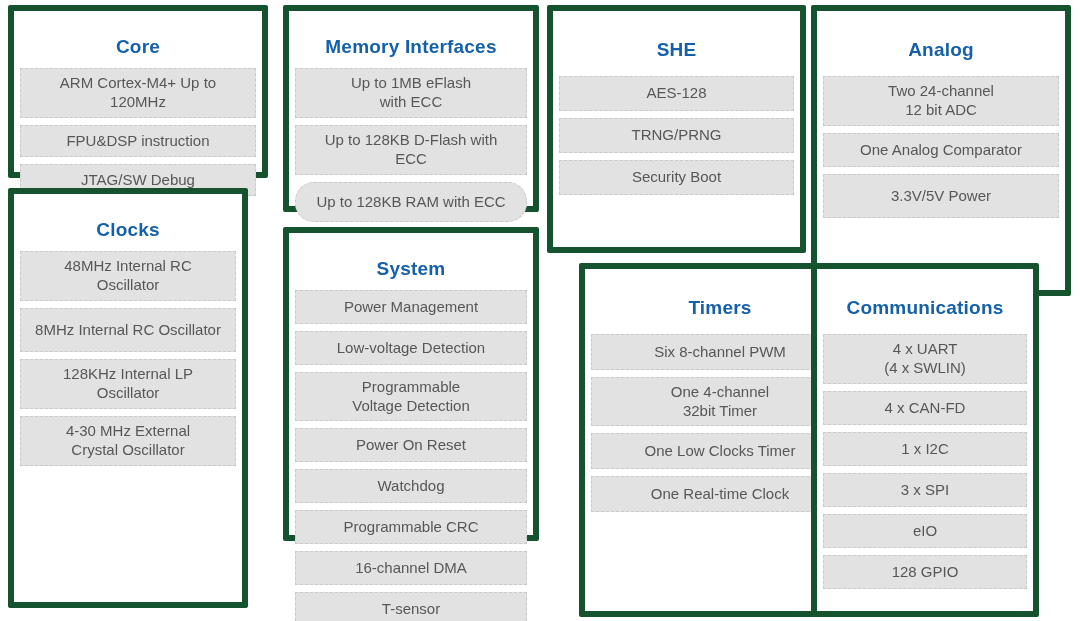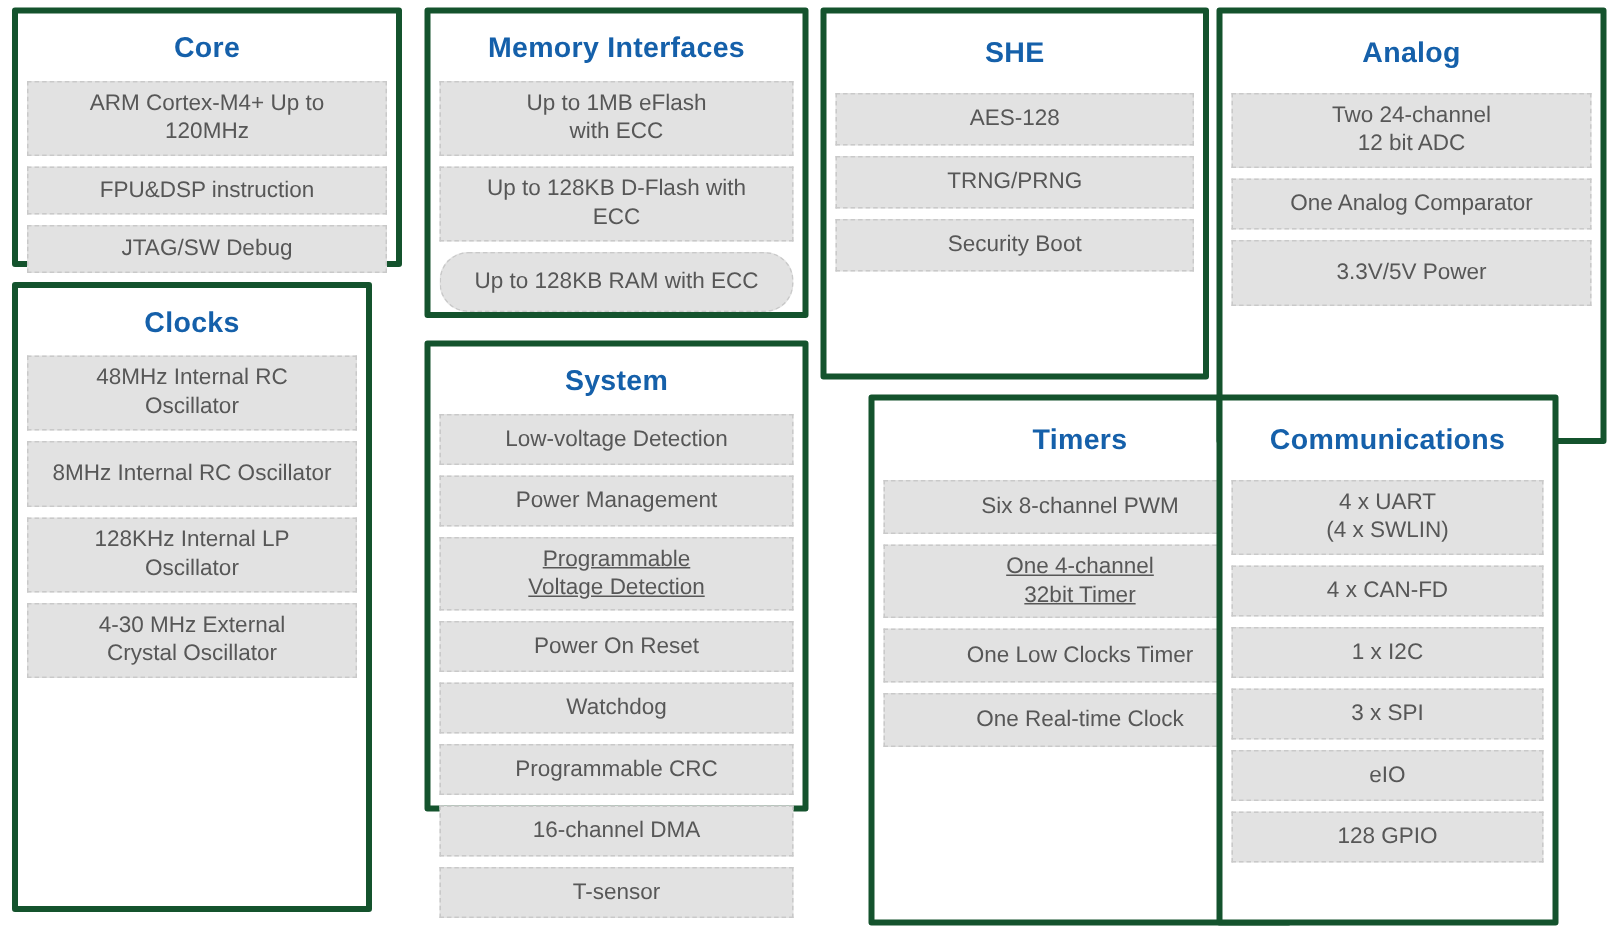--- a/index.html
+++ b/index.html
@@ -11,23 +11,23 @@
   #page {
     position: relative;
     width: 1080px;
     height: 621px;
     background: #ffffff;
     overflow: hidden;
   }
   .box {
     position: absolute;
     background: #ffffff;
-    border: 4px solid #14532d;
+    border: 6px solid #14532d;
     border-radius: 2px;
-    padding: 0 6px;
+    padding: 12px 6px;
     box-sizing: border-box;
   }
   .box .title {
     margin: 13px 0 10px 0;
     text-align: center;
     font-size: 19px;
     font-weight: bold;
     color: #1560aa;
     letter-spacing: 0.2px;
   }
@@ -52,21 +52,21 @@
     line-height: 1.25;
     color: #575757;
     white-space: pre-line;
   }
   .h32 { min-height: 32px; }
   .h34 { min-height: 34px; }
   .h35 { min-height: 35px; }
   .h36 { min-height: 36px; }
   .h40 { min-height: 40px; border-radius: 19px; }
   .h44 { min-height: 44px; }
-  .h49 { min-height: 49px; text-decoration: underline; }
+  .h49 { min-height: 49px; }
   .h50 { min-height: 50px; }
 
   #box-core   { left: 8px;   top: 5px;   width: 260px; height: 173px; }
   #box-clocks { left: 8px;   top: 188px; width: 240px; height: 420px; }
   #box-memory { left: 283px; top: 5px;   width: 256px; height: 207px; }
   #box-system { left: 283px; top: 227px; width: 256px; height: 314px; }
   #box-she    { left: 547px; top: 5px;   width: 259px; height: 248px; }
   #box-timers { left: 547px; top: 263px; width: 282px; height: 354px; margin-left: 32px; }
   #box-analog { left: 811px; top: 5px;   width: 260px; height: 291px; }
   #box-comms  { left: 811px; top: 263px; width: 228px; height: 354px; }
@@ -106,22 +106,22 @@
 with ECC</div>
       <div class="item h50">Up to 128KB D-Flash with
 ECC</div>
       <div class="item h40">Up to 128KB RAM with ECC</div>
     </div>
   </div>
 
   <div class="box" id="box-system">
     <div class="title">System</div>
     <div class="items">
+      <div class="item h34">Power Management</div>
       <div class="item h34">Low-voltage Detection</div>
-      <div class="item h34">Power Management</div>
       <div class="item h49">Programmable
 Voltage Detection</div>
       <div class="item h34">Power On Reset</div>
       <div class="item h34">Watchdog</div>
       <div class="item h34">Programmable CRC</div>
       <div class="item h34">16-channel DMA</div>
       <div class="item h34">T-sensor</div>
     </div>
   </div>
 

